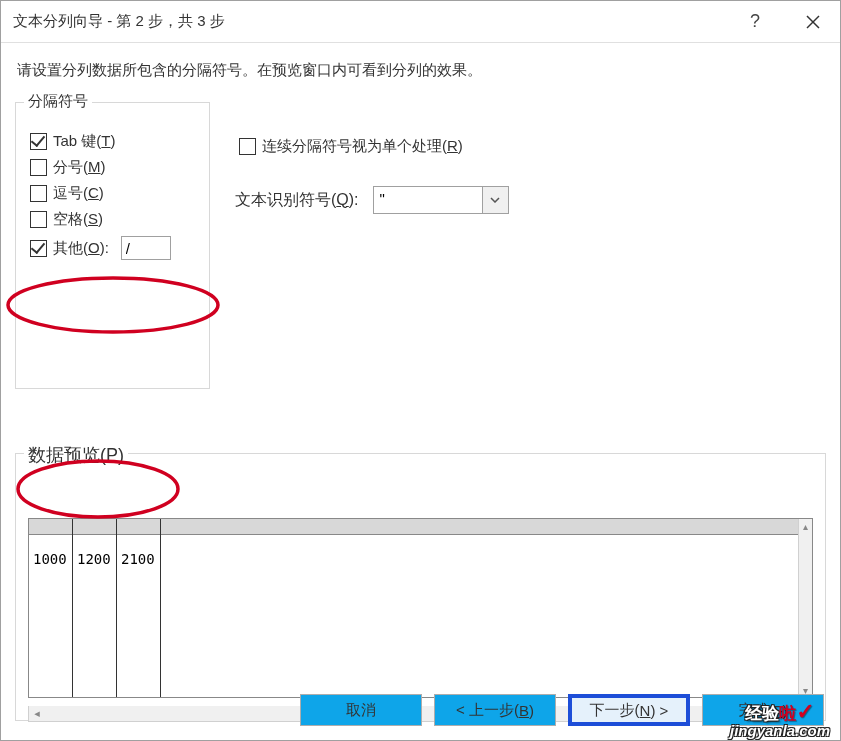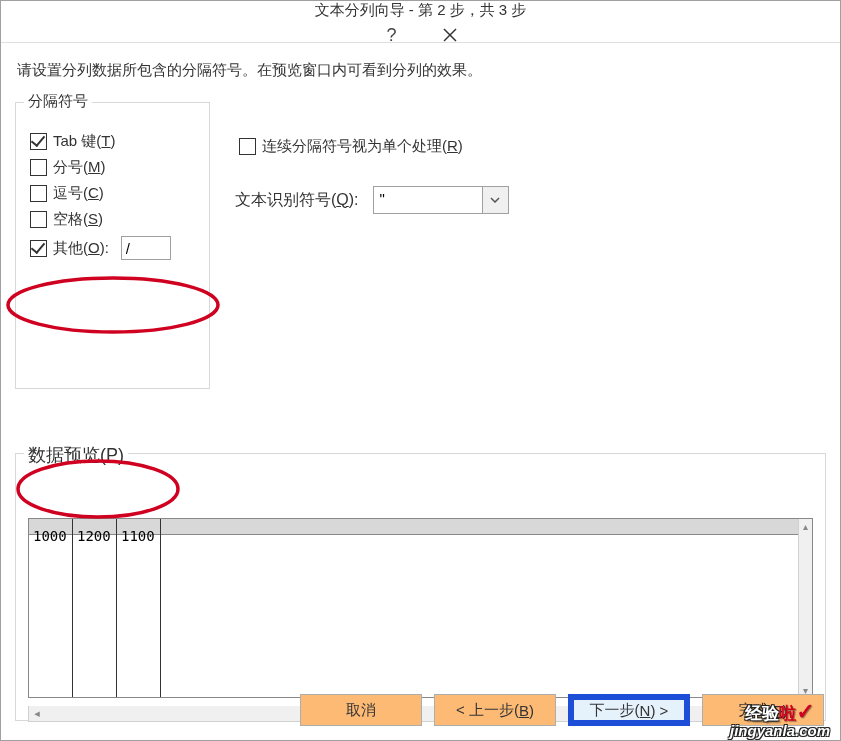--- a/index.html
+++ b/index.html
@@ -3,21 +3,21 @@
 <meta charset="utf-8">
 <style>
   * { box-sizing: border-box; font-family: "Microsoft YaHei", "SimSun", Arial, sans-serif; }
   body { margin: 0; background: #fff; }
   .window {
     width: 841px; height: 741px; border: 1px solid #a0a0a0; position: relative;
     background: #fff;
   }
   .titlebar {
     height: 42px; display: flex; align-items: center; justify-content: space-between;
-    padding: 0 12px; border-bottom: 1px solid #e0e0e0; background: #fff; flex-direction: column;
+    padding: 0 12px; border-bottom: 1px solid #e0e0e0; background: #fff;
   }
   .title-text { font-size: 15px; color: #333; }
   .title-buttons { display: flex; gap: 28px; align-items: center; }
   .help-btn, .close-btn {
     background: none; border: none; font-size: 18px; color: #444; cursor: pointer;
     width: 30px; height: 30px; display: flex; align-items: center; justify-content: center;
   }
   .close-btn svg { width: 14px; height: 14px; }
   .close-btn svg line { stroke: #333; stroke-width: 1.5; }
   .content { padding: 18px 14px 10px 14px; }
@@ -76,21 +76,21 @@
   }
   .preview-header-strip {
     position: absolute; left: 0; top: 0; right: 14px; height: 16px; background: #d8d8d8;
     border-bottom: 1px solid #888;
   }
   .preview-cols {
     position: absolute; left: 0; top: 0; bottom: 0; width: calc(100% - 14px);
     display: flex;
   }
   .preview-col {
-    border-right: 1px solid #333; height: 100%; padding: 9px 4px 0 4px;
+    border-right: 1px solid #333; height: 100%; padding: 32px 4px 0 4px;
     font-size: 14px; color: #000; font-family: "SimSun", monospace; min-width: 44px;
   }
   .v-scroll {
     position: absolute; right: 0; top: 0; width: 14px; height: 100%;
     background: #f0f0f0; border-left: 1px solid #d0d0d0;
     display: flex; flex-direction: column; justify-content: space-between;
   }
   .v-scroll .arrow {
     height: 14px; display: flex; align-items: center; justify-content: center;
     color: #888; font-size: 10px;
@@ -98,25 +98,25 @@
   .h-scroll {
     height: 16px; background: #f0f0f0; border: 1px solid #d0d0d0; border-top: none;
     display: flex; justify-content: space-between; align-items: center;
     margin-top: 8px;
   }
   .h-scroll .harrow { width: 16px; text-align: center; color: #888; font-size: 11px;}
   .buttons-row {
     position: absolute; right: 16px; bottom: 14px; display: flex; gap: 12px;
   }
   .btn {
-    min-width: 122px; height: 32px; border: 1px solid #adadad; background: #fdba74;
+    min-width: 122px; height: 32px; border: 1px solid #adadad; background: #0ea5e9;
     font-size: 15px; color: #333; cursor: pointer; padding: 0 12px;
     display: flex; align-items: center; justify-content: center;
   }
-  .btn.primary { border: 6px solid #1d4ed8; background: #e5f1fb; }
+  .btn.primary { border: 4px solid #1d4ed8; background: #e5f1fb; }
   .btn u { text-decoration: underline; }
   svg.ellipse { position: absolute; pointer-events: none; }
   .ell1 { left: 2px; top: 273px; width: 220px; height: 62px; }
   .ell2 { left: 12px; top: 456px; width: 170px; height: 64px; }
   .watermark {
     position: absolute; right: 2px; bottom: 2px; width: 116px; height: 38px;
     display: flex; flex-direction: column; align-items: center; justify-content: center;
     font-family: Arial, sans-serif;
   }
   .wm-top { font-size: 17px; font-weight: bold; line-height: 1;}
@@ -221,21 +221,21 @@
     <div class="preview-group">
       <div class="preview-label">
         <span>数据预览(</span><u>P</u><span>)</span>
       </div>
       <div style="height:38px"></div>
       <div class="preview-box">
         <div class="preview-header-strip"></div>
         <div class="preview-cols">
           <div class="preview-col">1000</div>
           <div class="preview-col">1200</div>
-          <div class="preview-col">1100</div>
+          <div class="preview-col">2100</div>
         </div>
         <div class="v-scroll">
           <div class="arrow">▴</div>
           <div class="arrow">▾</div>
         </div>
       </div>
       <div class="h-scroll">
         <div class="harrow">◂</div>
         <div class="harrow">▸</div>
       </div>

